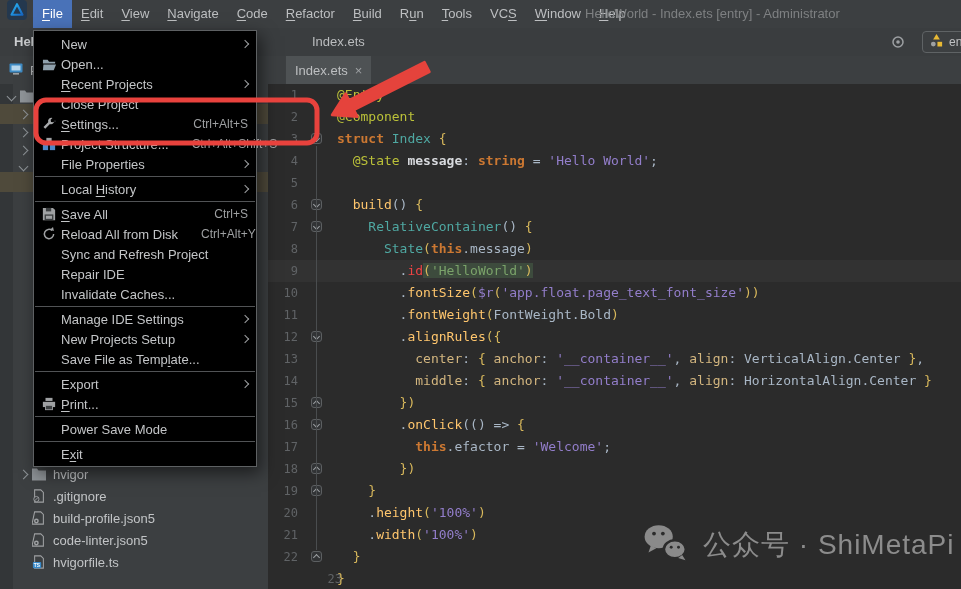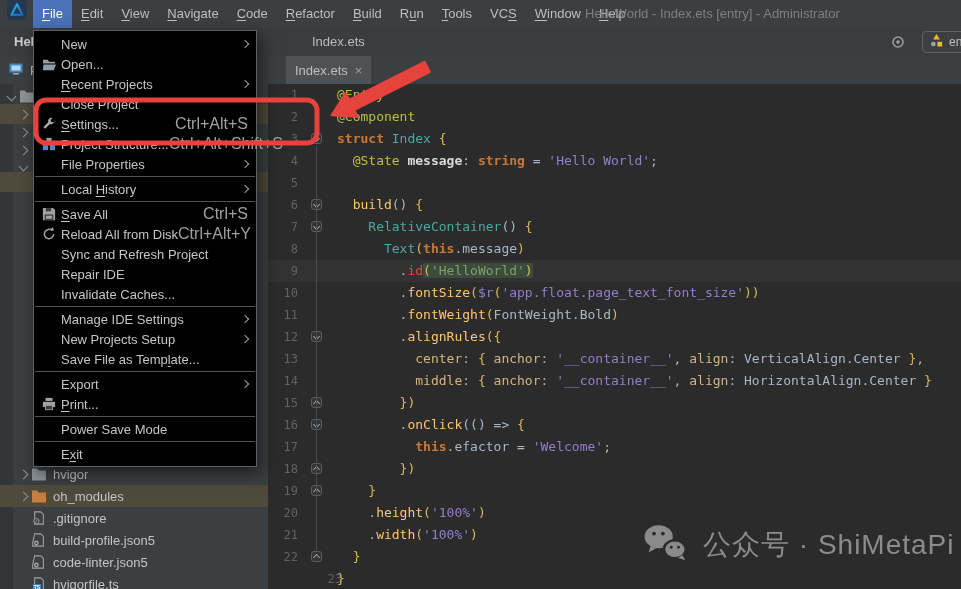--- a/index.html
+++ b/index.html
@@ -69,21 +69,21 @@
   .tk-prop{color:#d3b67f;}
   .tk-boldw{color:#d8dade;font-weight:bold;}
 
   
   .menu-popup{position:absolute;left:33px;top:30px;width:224px;background:#000000;border:1px solid #5e6163;box-sizing:border-box;box-shadow:4px 6px 16px rgba(0,0,0,.55);padding:3px 0 2px 0;z-index:50;}
   .menu-sep{height:1px;background:#515355;margin:2px 1px;}
   .menu-row{height:20px;display:flex;align-items:center;padding:0 8px;cursor:default;}
   .mi-icon{width:19px;flex:none;display:inline-flex;align-items:center;}
   .mi-label{font-size:13px;color:#c3c5c7;white-space:nowrap;}
   .mi-spacer{flex:1;}
-  .mi-shortcut{font-size:16px;color:#9ea0a2;white-space:nowrap;}
+  .mi-shortcut{font-size:12px;color:#9ea0a2;white-space:nowrap;margin-left:23px;}
   .mi-arrow{width:10px;display:inline-flex;justify-content:flex-end;}
   .mi-arrow .chev{border-color:#9ea0a2;width:5px;height:5px;}
 
   
   .watermark{position:absolute;left:642px;top:522px;display:flex;align-items:center;gap:13px;z-index:40;}
   .wm-text{font-size:28px;color:#8c8c8c;letter-spacing:1px;white-space:nowrap;}
 
   
   .annot{position:absolute;left:0;top:0;width:961px;height:589px;z-index:100;pointer-events:none;}
 </style>
@@ -195,31 +195,20 @@
           <span class="chev-cell">
             <span class="chev right"></span>
           </span>
           <span class="tree-icon">
             <svg viewBox="0 0 16 14" width="16" height="14">
               <path d="M1 1.5h5l1.5 2H15v10H1z" fill="#8f9498"></path>
             </svg>
           </span>
           <span class="tree-label">hvigor</span>
         </div>
-        <div class="tree-row sel">
-          <span class="chev-cell">
-            <span class="chev right"></span>
-          </span>
-          <span class="tree-icon">
-            <svg viewBox="0 0 16 14" width="16" height="14">
-              <path d="M1 1.5h5l1.5 2H15v10H1z" fill="#c87d41"></path>
-            </svg>
-          </span>
-          <span class="tree-label">oh_modules</span>
-        </div>
         <div class="tree-row">
           <span class="chev-cell"></span>
           <span class="tree-icon">
             <svg viewBox="0 0 16 16" width="14" height="14">
               <path d="M3 1h7l3 3v11H3z" fill="none" stroke="#9fa1a3" stroke-width="1.2"></path>
               <circle cx="5" cy="11.5" r="3" fill="#3c3f41" stroke="#9fa1a3"></circle>
               <line x1="3" y1="13.5" x2="7" y2="9.5" stroke="#9fa1a3"></line>
             </svg>
           </span>
           <span class="tree-label">.gitignore</span>
@@ -324,21 +313,21 @@
       </div>
     <div class="fold-guide"></div>
     <div id="code-lines">
         <div class="code-line" style="top: 0px;"><span class="tk-ann">@Entry</span></div>
         <div class="code-line" style="top: 22px;"><span class="tk-ann">@Component</span></div>
         <div class="code-line" style="top: 44px;"><span class="tk-kw">struct </span><span class="tk-type">Index </span><span class="tk-brace">{</span></div>
         <div class="code-line" style="top: 66px;"><span class="tk-plain">  </span><span class="tk-ann">@State</span><span class="tk-plain"> </span><span class="tk-boldw">message</span><span class="tk-plain">: </span><span class="tk-kw">string</span><span class="tk-plain"> = </span><span class="tk-str">'Hello World'</span><span class="tk-plain">;</span></div>
         <div class="code-line" style="top: 88px;"></div>
         <div class="code-line" style="top: 110px;"><span class="tk-plain">  </span><span class="tk-fn">build</span><span class="tk-plain">() </span><span class="tk-brace">{</span></div>
         <div class="code-line" style="top: 132px;"><span class="tk-plain">    </span><span class="tk-type">RelativeContainer</span><span class="tk-plain">() </span><span class="tk-brace">{</span></div>
-        <div class="code-line" style="top: 154px;"><span class="tk-plain">      </span><span class="tk-type">Text</span><span class="tk-brace">(</span><span class="tk-kw">this</span><span class="tk-plain">.message</span><span class="tk-brace">)</span></div>
+        <div class="code-line" style="top: 154px;"><span class="tk-plain">      </span><span class="tk-type">State</span><span class="tk-brace">(</span><span class="tk-kw">this</span><span class="tk-plain">.message</span><span class="tk-brace">)</span></div>
         <div class="code-line" style="top: 176px;"><span class="tk-plain">        .</span><span class="tk-fnid">id</span><span class="tk-braceg">(</span><span class="tk-strg">'HelloWorld'</span><span class="tk-braceg">)</span></div>
         <div class="code-line" style="top: 198px;"><span class="tk-plain">        .</span><span class="tk-fn">fontSize</span><span class="tk-brace">(</span><span class="tk-str">$r</span><span class="tk-brace">(</span><span class="tk-str">'app.float.page_text_font_size'</span><span class="tk-brace">))</span></div>
         <div class="code-line" style="top: 220px;"><span class="tk-plain">        .</span><span class="tk-fn">fontWeight</span><span class="tk-brace">(</span><span class="tk-plain">FontWeight.Bold</span><span class="tk-brace">)</span></div>
         <div class="code-line" style="top: 242px;"><span class="tk-plain">        .</span><span class="tk-fn">alignRules</span><span class="tk-brace">({</span></div>
         <div class="code-line" style="top: 264px;"><span class="tk-plain">          </span><span class="tk-prop">center</span><span class="tk-plain">: </span><span class="tk-brace">{ </span><span class="tk-prop">anchor</span><span class="tk-plain">: </span><span class="tk-str">'__container__'</span><span class="tk-plain">, </span><span class="tk-prop">align</span><span class="tk-plain">: </span><span class="tk-plain">VerticalAlign.Center</span><span class="tk-brace"> }</span><span class="tk-plain">,</span></div>
         <div class="code-line" style="top: 286px;"><span class="tk-plain">          </span><span class="tk-prop">middle</span><span class="tk-plain">: </span><span class="tk-brace">{ </span><span class="tk-prop">anchor</span><span class="tk-plain">: </span><span class="tk-str">'__container__'</span><span class="tk-plain">, </span><span class="tk-prop">align</span><span class="tk-plain">: </span><span class="tk-plain">HorizontalAlign.Center</span><span class="tk-brace"> }</span></div>
         <div class="code-line" style="top: 308px;"><span class="tk-brace">        })</span></div>
         <div class="code-line" style="top: 330px; text-align: right;"><span class="tk-plain">        .</span><span class="tk-fn">onClick</span><span class="tk-plain">(() =&gt; </span><span class="tk-brace">{</span></div>
         <div class="code-line" style="top: 352px;"><span class="tk-plain">          </span><span class="tk-kw">this</span><span class="tk-plain">.efactor = </span><span class="tk-str">'Welcome'</span><span class="tk-plain">;</span></div>
         <div class="code-line" style="top: 374px;"><span class="tk-brace">        })</span></div>

